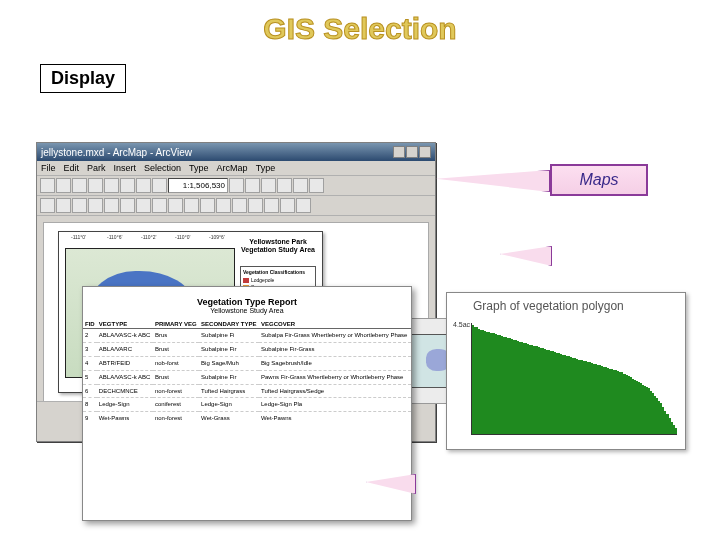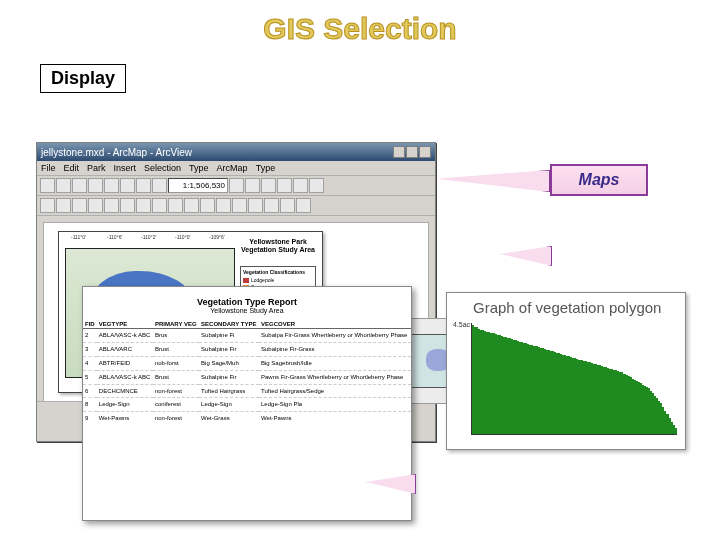--- a/index.html
+++ b/index.html
@@ -214,21 +214,21 @@
   
   .graph {
     position: absolute;
     left: 410px; top: 150px;
     width: 240px; height: 158px;
     background: #fff;
     border: 1px solid #888;
     box-shadow: 2px 2px 4px rgba(0,0,0,0.3);
   }
   .graph-title {
-    font-size: 15px;
+    font-size: 12px;
     color: #555;
     padding: 6px 10px 2px 26px;
   }
   .plot {
     position: absolute;
     left: 24px; top: 30px;
     width: 206px; height: 112px;
     border-left: 1px solid #333;
     border-bottom: 1px solid #333;
     display: flex;
@@ -240,21 +240,21 @@
 
   
   .callout {
     position: absolute;
     width: 98px; height: 32px;
     background: linear-gradient(#fcdff0, #f5cfe6);
     border: 2px solid #8a3a99;
     display: flex;
     align-items: center;
     justify-content: center;
-    font-weight: bold;
+    font-weight: normal;
     font-style: italic;
     color: #3a2a8a;
     font-size: 16px;
   }
   .callout.maps   { left: 514px; top: 22px; }
   .callout.graphs { left: 516px; top: 98px; }
   .callout.reports{ left: 380px; top: 328px; }
   .pointer {
     position: absolute;
     background: #f9dced;

